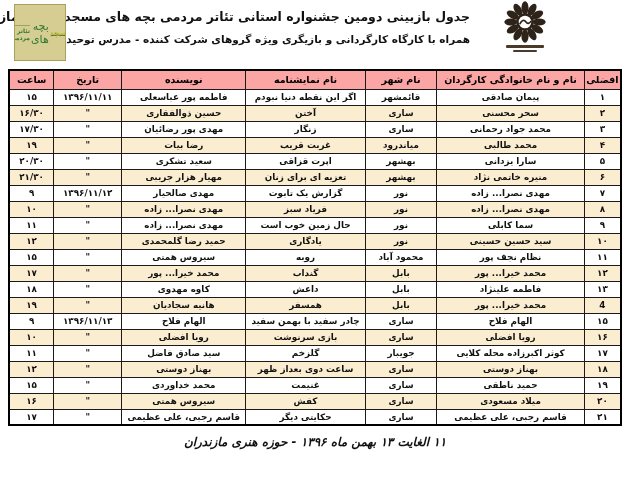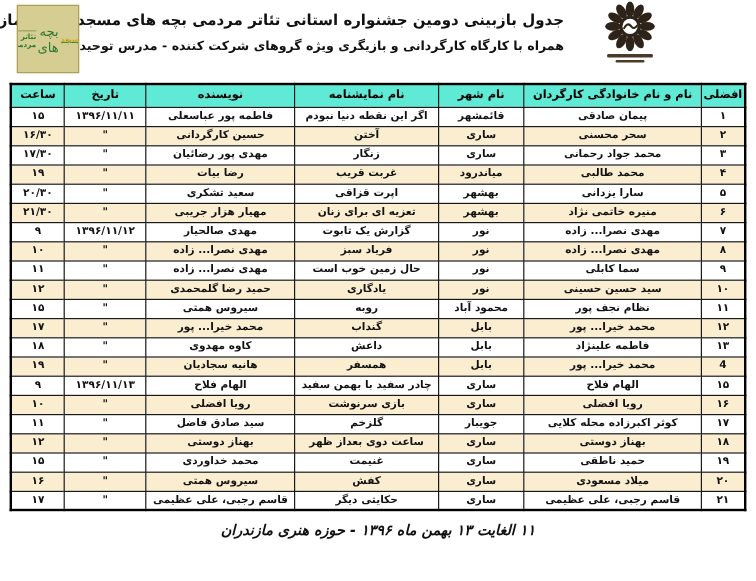--- a/index.html
+++ b/index.html
@@ -38,21 +38,21 @@
   .caption-bar.b2 { width:24px; }
   
   table.schedule {
     width:614px;
     margin:1px 8px 0 8px;
     border-collapse:collapse;
     border:2px solid #000;
     table-layout:fixed;
   }
   .schedule th {
-    background:#5eead4;
+    background:#fca5a5;
     color:#000;
     font-size:9.5px;
     font-weight:bold;
     height:19px;
     border:1px solid #1a1a1a;
     text-align:center;
     padding:0 1px;
   }
   .schedule td {
     font-size:8.8px;
@@ -144,21 +144,21 @@
         <td>اگر این نقطه دنیا نبودم</td>
         <td>فاطمه پور عباسعلی</td>
         <td>۱۳۹۶/۱۱/۱۱</td>
         <td>۱۵</td>
       </tr>
       <tr>
         <td>۲</td>
         <td>سحر محسنی</td>
         <td>ساری</td>
         <td>آختن</td>
-        <td>حسین کارگردانی</td>
+        <td>حسین ذوالفقاری</td>
         <td>"</td>
         <td>۱۶/۳۰</td>
       </tr>
       <tr>
         <td>۳</td>
         <td>محمد جواد رحمانی</td>
         <td>ساری</td>
         <td>زنگار</td>
         <td>مهدی پور رضائیان</td>
         <td>"</td>

